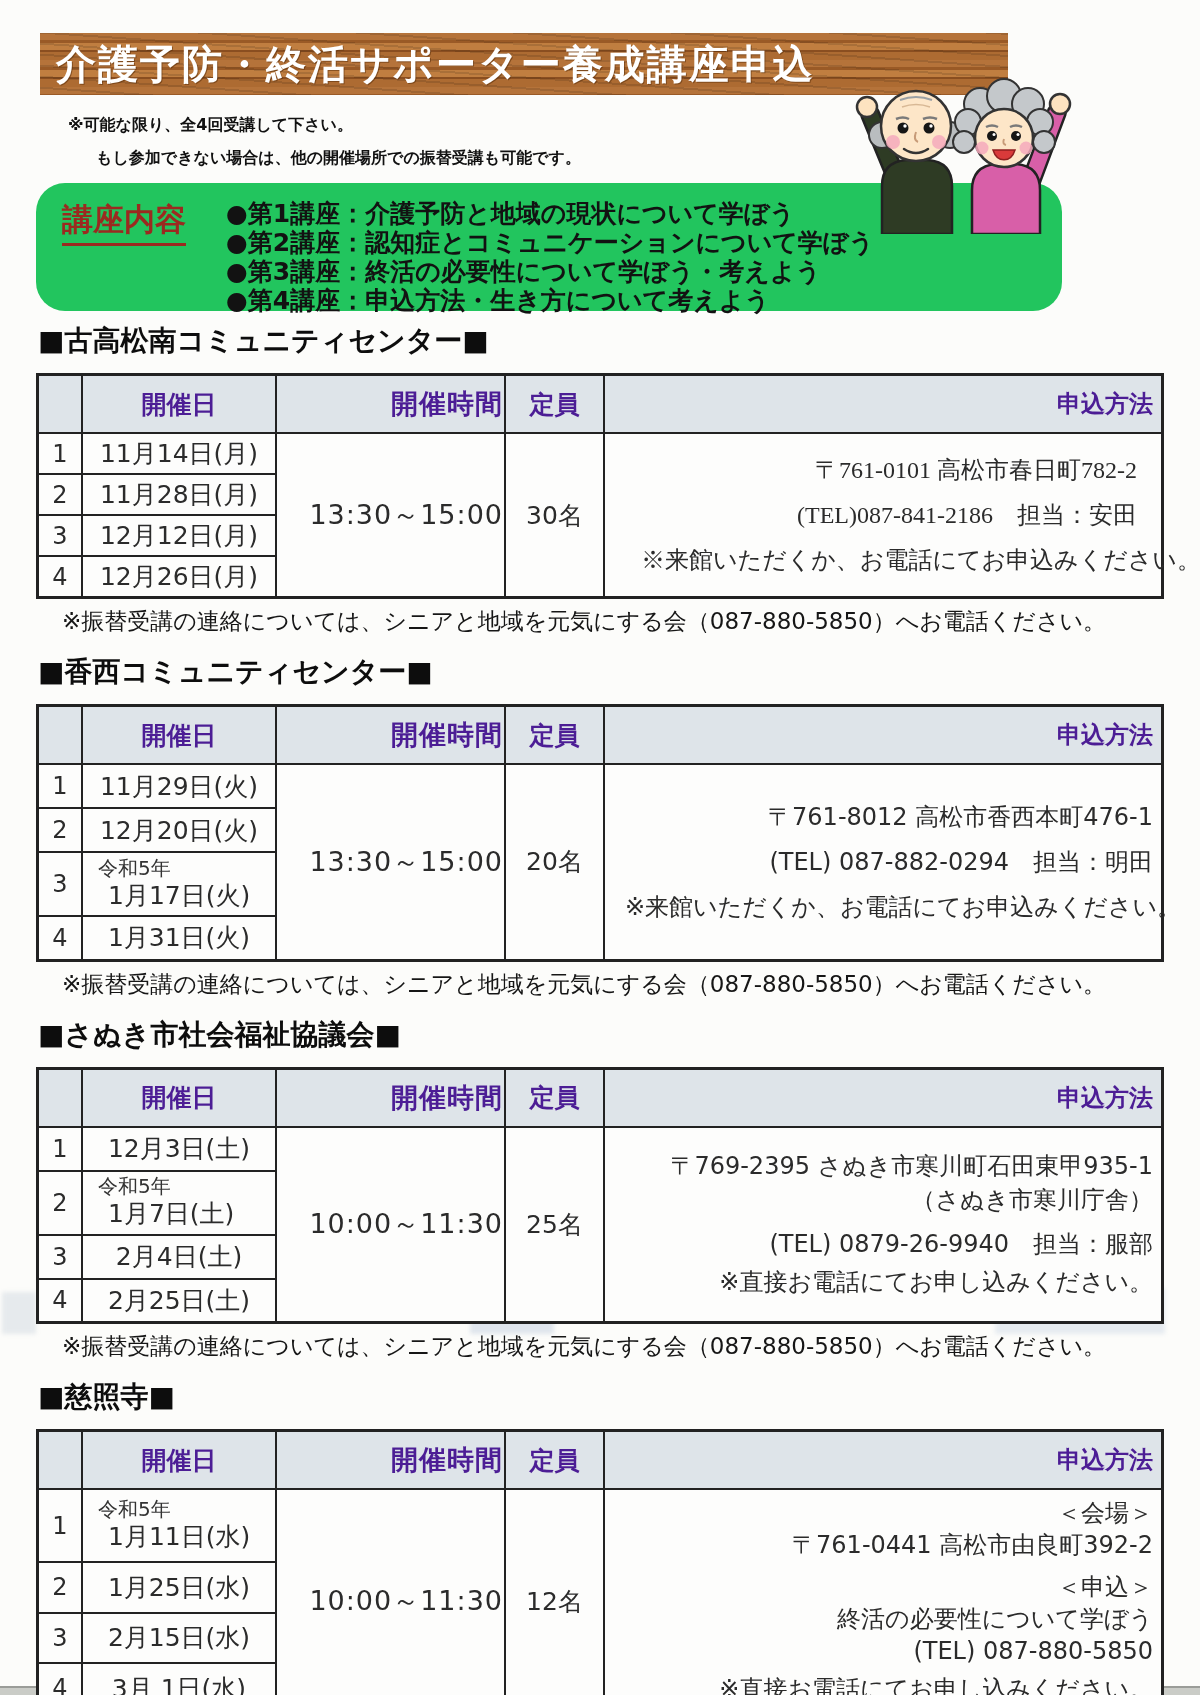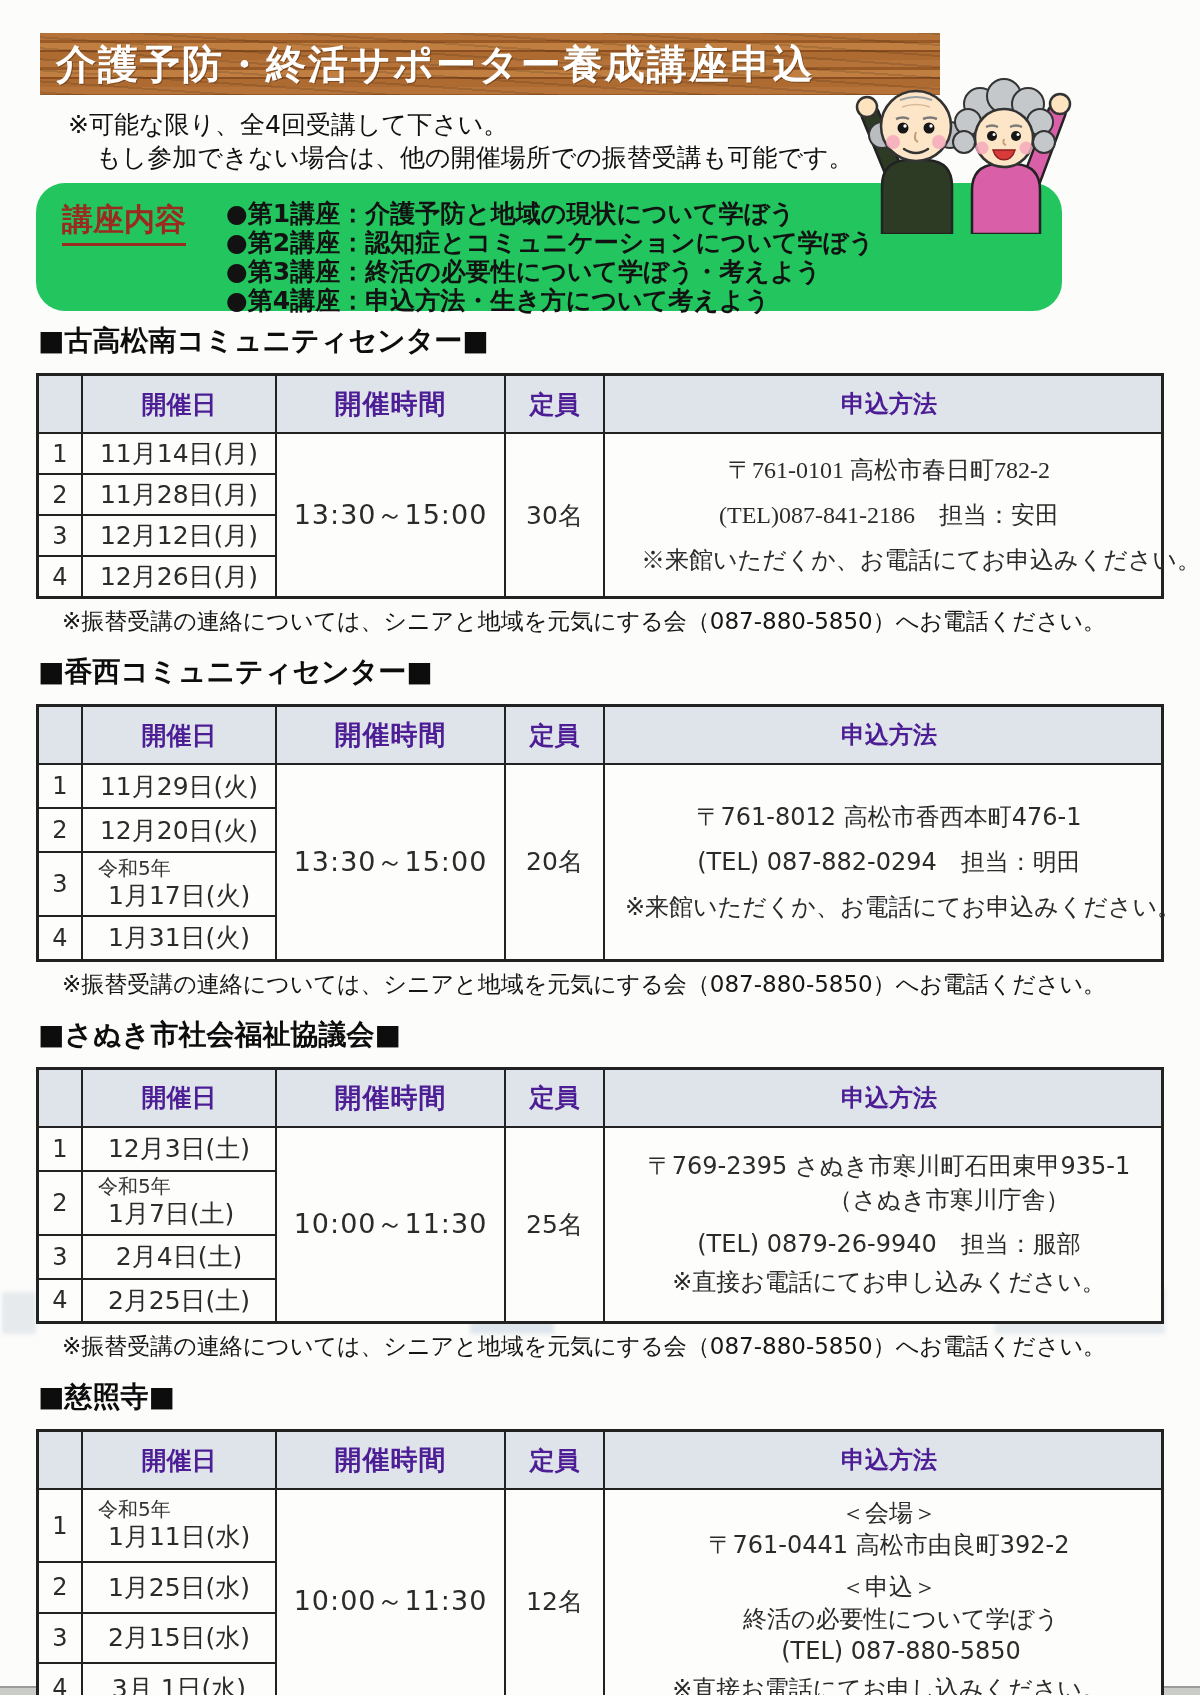--- a/index.html
+++ b/index.html
@@ -3,33 +3,33 @@
 <meta charset="utf-8">
 <style>
   html,body{margin:0;padding:0;background:#e8e8e4;}
   .page{
     position:relative;width:1200px;height:1695px;margin:0 auto;
     background:#fcfcfa;overflow:hidden;
     font-family:"DejaVu Sans",sans-serif;color:#1c1c1c;
   }
   
   .banner{
-    position:absolute;left:40px;top:33px;width:900px;height:62px;
+    position:absolute;left:40px;top:33px;width:968px;height:62px;
     background:
       repeating-linear-gradient(184deg, rgba(0,0,0,.12) 0 2px, rgba(0,0,0,0) 2px 11px),
       repeating-linear-gradient(180deg,#b5733a 0 7px,#9a5a26 7px 10px,#c07e40 10px 17px,#8a4e20 17px 19px,#ad6b32 19px 27px);
     display:flex;align-items:center;z-index:1;
   }
   .banner .title{
     color:#ffffff;font-size:40px;font-weight:bold;letter-spacing:2px;
     padding-left:16px;text-shadow:1px 1px 0 rgba(90,45,10,.55);white-space:nowrap;
   }
   
   .notice{position:absolute;left:68px;top:108px;z-index:1;}
-  .notice div{font-size:25px;font-weight:normal;line-height:33px;color:#111;}
+  .notice div{font-size:16px;font-weight:bold;line-height:33px;color:#111;}
   .notice .l2{padding-left:28px;}
   
   .course-box{
     position:absolute;left:36px;top:183px;width:1026px;height:128px;
     background:#22c55e;border-radius:29px;z-index:0;
   }
   .course-label{
     position:absolute;left:26px;top:16px;
     font-size:31px;font-weight:bold;color:#9b2a20;
     border-bottom:3px solid #9b2a20;padding-bottom:2px;
@@ -45,23 +45,23 @@
   table.sched{border-collapse:collapse;width:1128px;table-layout:fixed;background:#fdfdfc;}
   table.sched,table.sched th,table.sched td{border:2px solid #222;}
   table.sched{border-width:3px;}
   th{background:#dee4e9;font-size:27px;font-weight:bold;height:44px;color:#4c1d95;}
   tr.r{height:44px;}
   .t1 tr.r{height:40px;}
   tr.r.tall{height:64px;}
   td{color:#2b2b2b;}
   .c-num{width:40px;text-align:center;font-size:24px;}
   .c-date{width:190px;text-align:center;font-size:25px;}
-  .c-time{width:225px;text-align:center;font-size:27px;letter-spacing:1px;}
+  .c-time{width:225px;text-align:right;font-size:27px;letter-spacing:1px;}
   .c-cap{width:95px;text-align:center;font-size:25px;}
-  .c-method{text-align:center;font-size:24px;padding:6px 8px 6px 20px;vertical-align:middle;}
+  .c-method{text-align:right;font-size:24px;padding:6px 8px 6px 20px;vertical-align:middle;}
   .yr{font-size:20px;text-align:left;padding-left:14px;line-height:22px;color:#333;}
   .yr:empty{display:none;}
   tr.tall .c-date{text-align:left;}
   tr.tall .dt{padding-left:24px;}
   .ml{line-height:30px;white-space:nowrap;}
   .ml:empty{display:none;}
   .t1 .ml{margin:15px 16px;font-family:Liberation Serif, serif;}
   .t2 .ml{margin:15px 0;}
   .t3 .ml{margin:8px 0;}
   .t3 .ml:nth-child(2){margin-top:-4px;}

